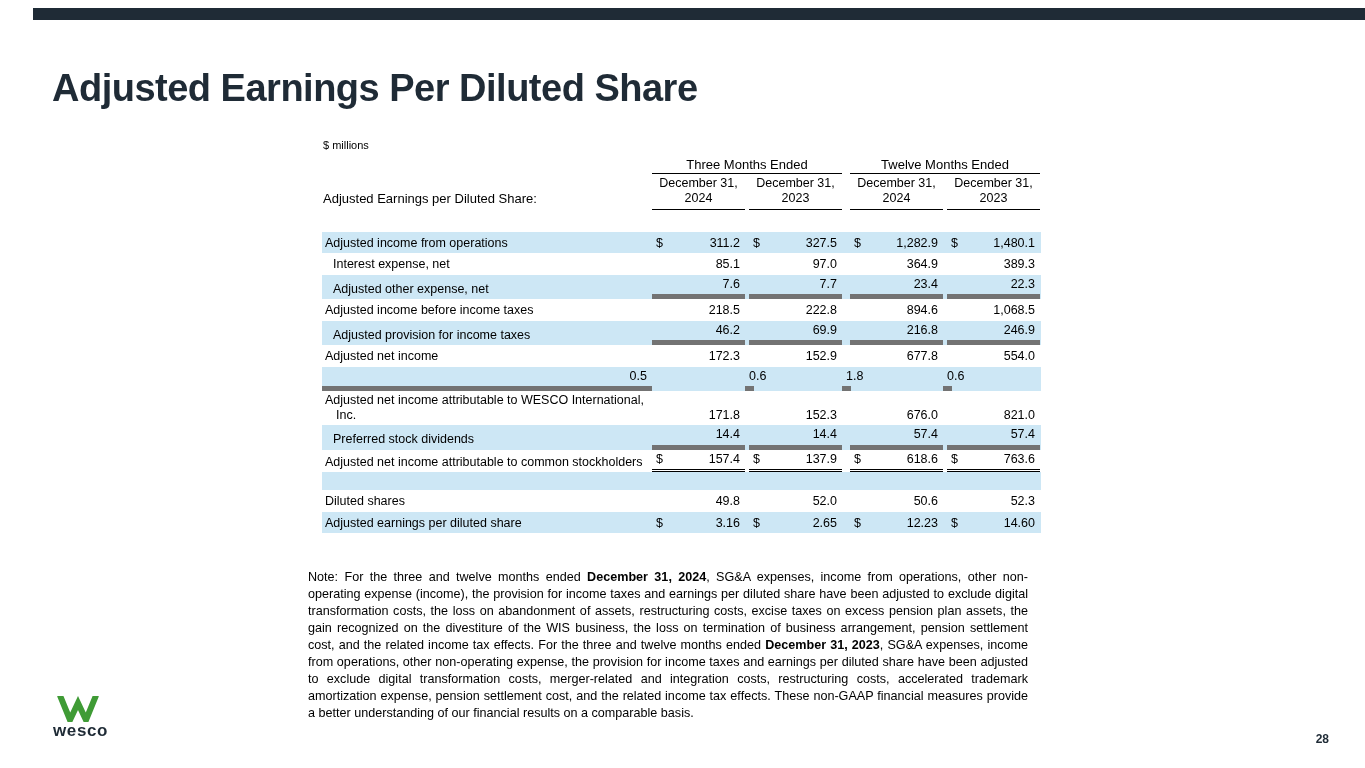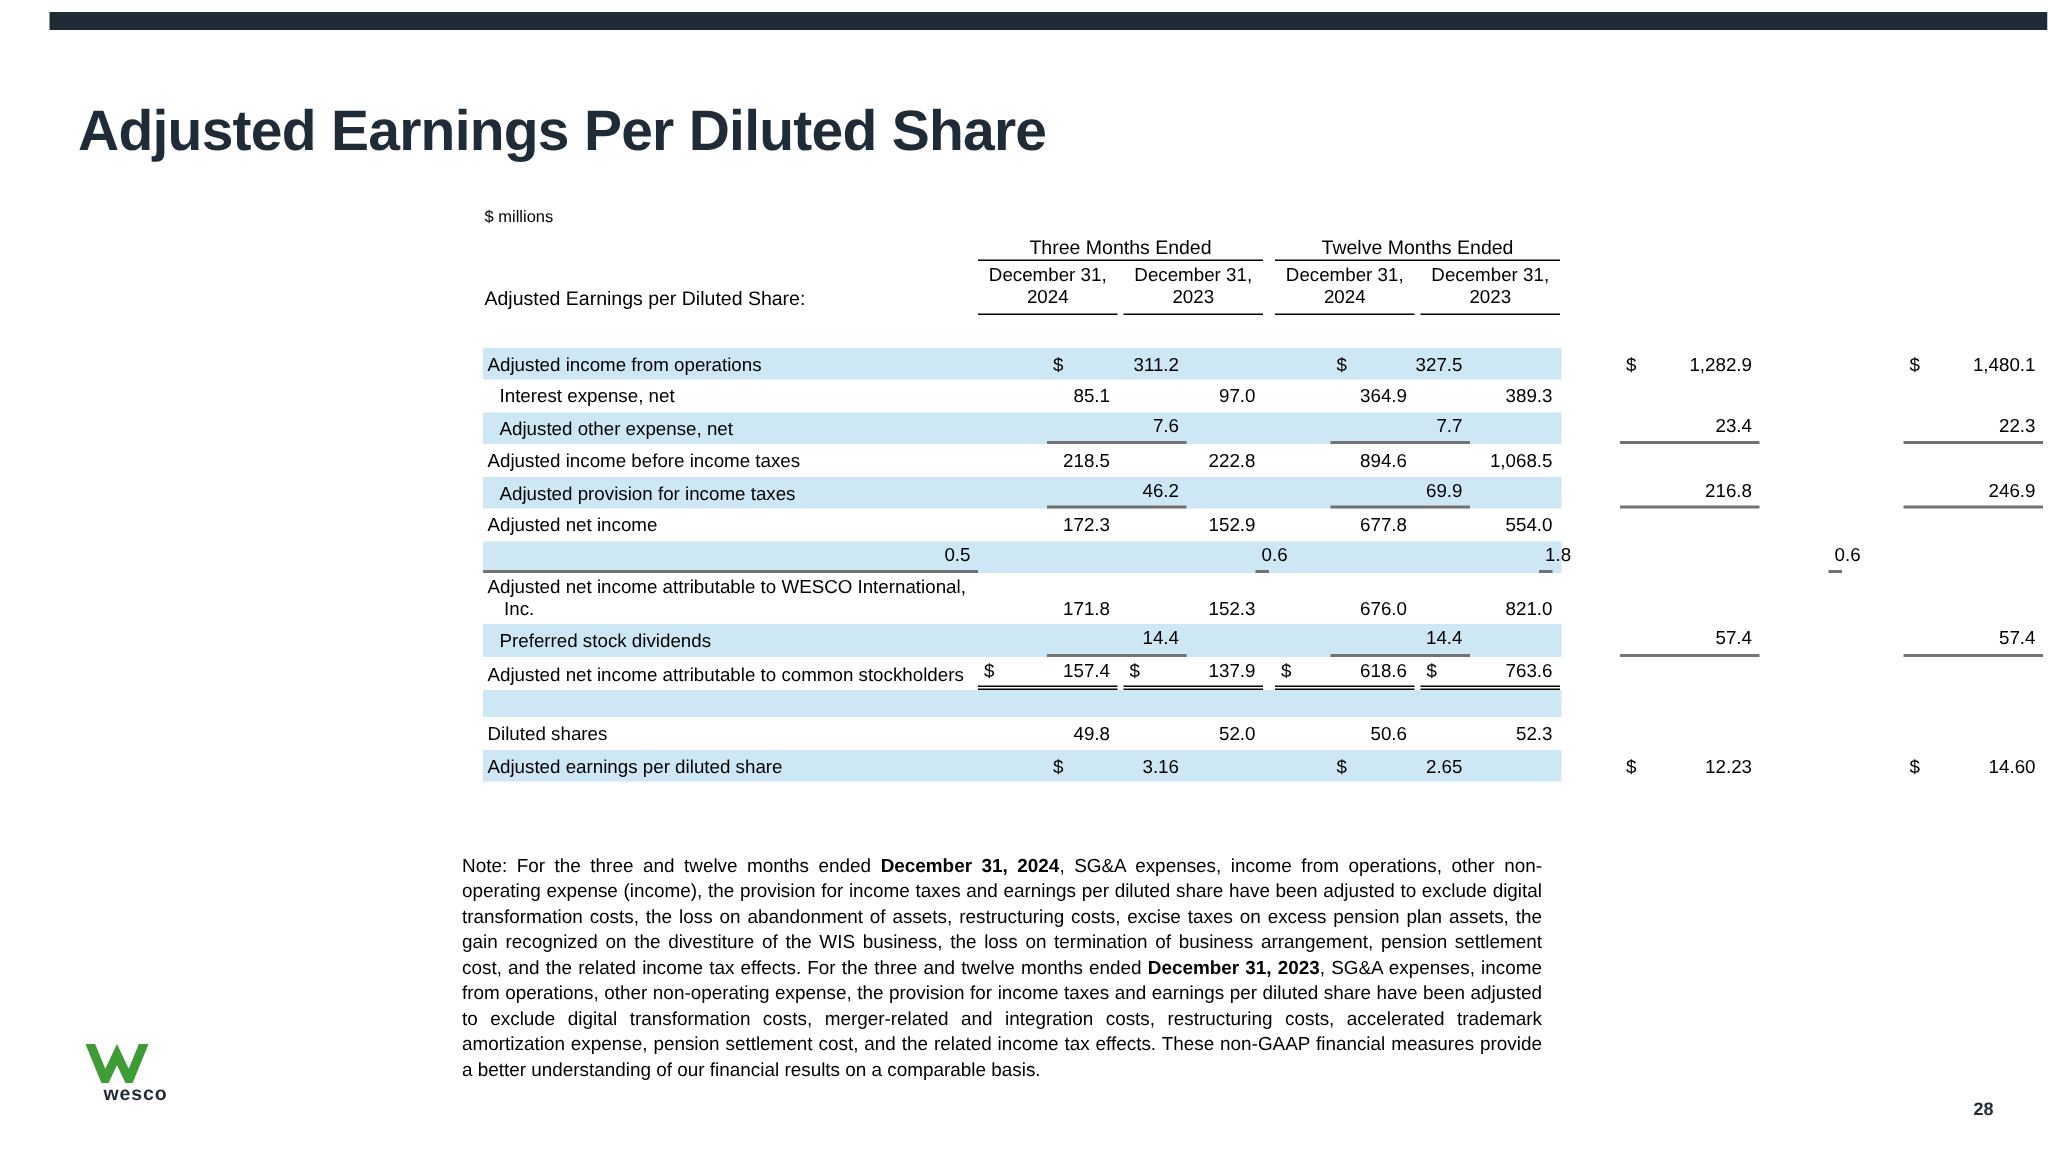--- a/index.html
+++ b/index.html
@@ -24,42 +24,42 @@
   .g-three { grid-column:2/5; }
   .g-twelve { grid-column:6/9; }
 
   .header-dates { margin-top:2px; align-items:end; }
   .left-header { font-size:13px; align-self:end; padding:0 0 4px 1px; }
   .date-cell { font-size:12.5px; line-height:1.22; text-align:center;
                border-bottom:1px solid #000; padding-bottom:2px; }
 
   .rows { margin-top:22px; }
   .trow.data { min-height:21.5px; align-items:end; }
-  .trow.hl { background:var(--hl);gap:46px; }
+  .trow.hl { background:var(--hl); }
   .trow.spacer { min-height:18px; }
 
   .lcell { font-size:12.5px; line-height:14.5px; padding:2px 2px 3px 14px;
            text-indent:-11px; }
   .lcell.ind { padding-left:22px; }
 
   .ncell { display:flex; justify-content:space-between; align-items:flex-end;
            font-size:12.5px; line-height:14.5px; padding:2px 5px 3px 4px; height:100%;
            align-items:flex-end; }
   .ncell .val { margin-left:auto; }
-  .b-single { border-bottom:2px solid #737373; }
+  .b-single { border-bottom:5px solid #737373; }
   .b-double { border-bottom:3px double #000; }
 
   .note { position:absolute; left:308px; top:556px; width:720px; font-size:12.6px;
           line-height:17px; text-align:justify; }
   .note b { font-weight:bold; }
 
   .logo { position:absolute; left:53px; top:696px; width:50px; text-align:center; }
   .logo-w { color:var(--green); display:block; margin:0 auto; }
-  .logo-word { font-size:13px; font-weight:bold; color:var(--ink); letter-spacing:0.6px;
-               margin-top:-1px;margin-left:16px; }
+  .logo-word { font-size:17px; font-weight:bold; color:var(--ink); letter-spacing:0.6px;
+               margin-top:-1px; }
 
   .pagenum { position:absolute; right:36px; bottom:22px; font-size:12px; font-weight:bold;
              color:var(--ink); }
 </style>
 </head>
 <body>
 
 <div class="slide">
 
   <div class="topbar"></div>

